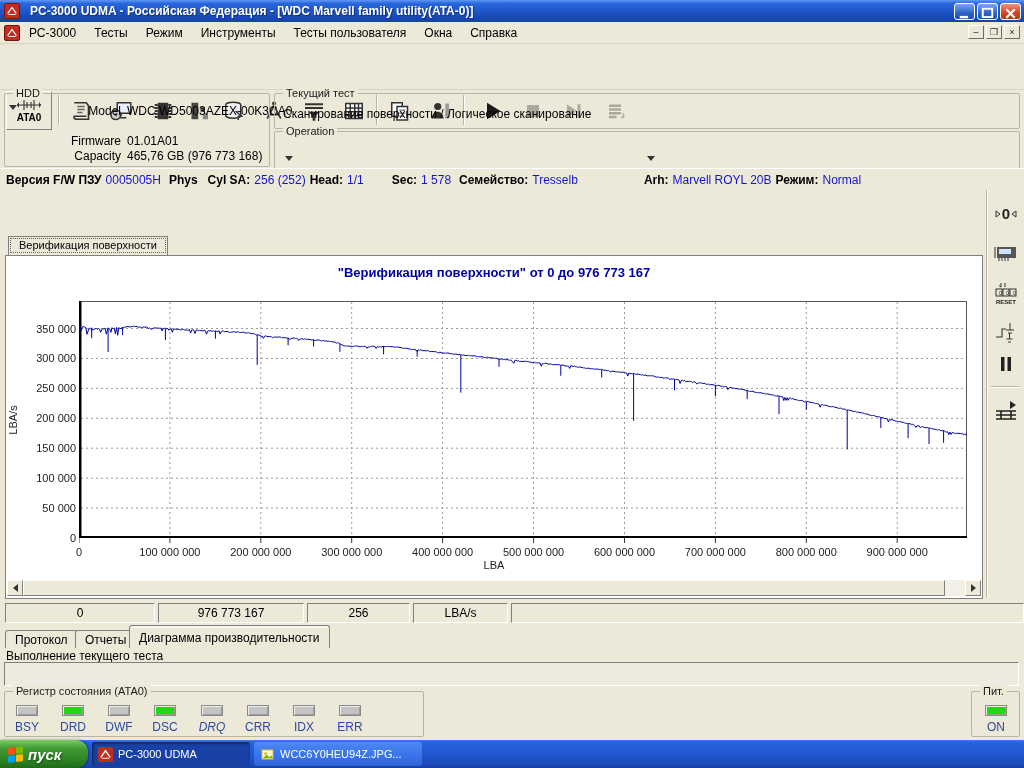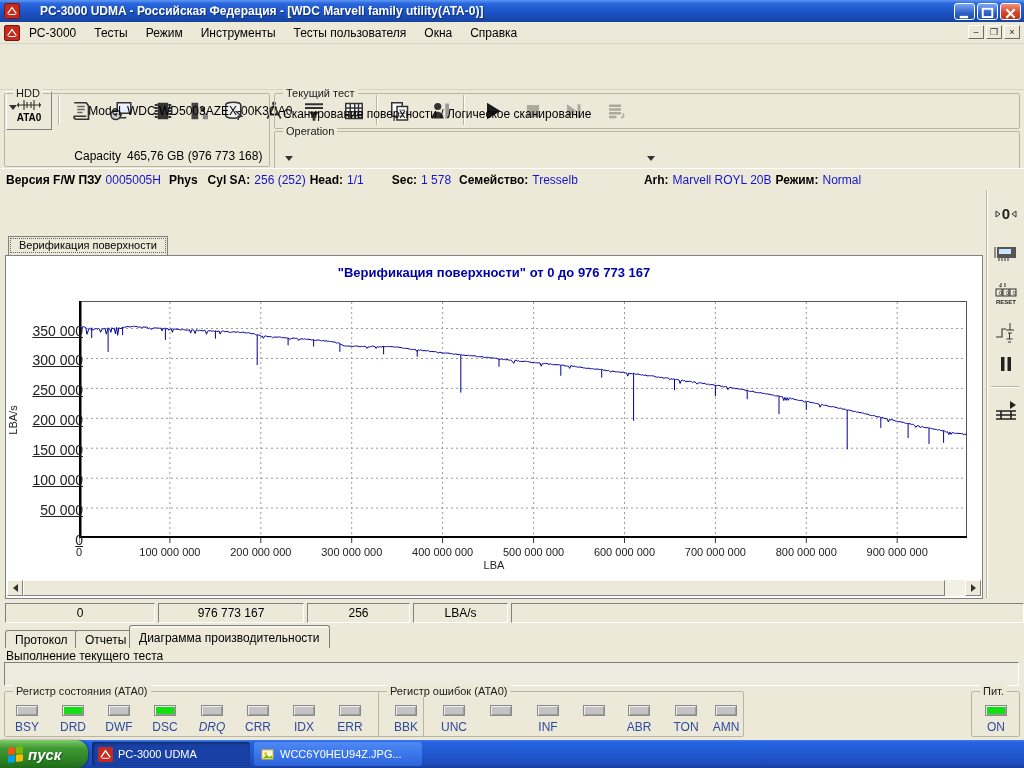--- a/index.html
+++ b/index.html
@@ -4,21 +4,21 @@
 <style>
   * { margin:0; padding:0; box-sizing:border-box; }
   html,body { width:1024px; height:768px; overflow:hidden; }
   body { font-family:"Liberation Sans", sans-serif; font-size:11px; background:#ECE9D8; position:relative; }
   #root { position:absolute; inset:0; width:1024px; height:768px; background:#ECE9D8; }
 
   
   .titlebar { position:absolute; left:0; top:0; width:1024px; height:22px;
     background:linear-gradient(180deg,#5E97F5 0%,#2A67DC 16%,#1C53C8 55%,#15439F 100%);
     display:flex; align-items:center; padding:0 4px; }
-  .titlebar .ttl { color:#fff; font-weight:bold; font-size:12px; margin-left:20px;
+  .titlebar .ttl { color:#fff; font-weight:bold; font-size:12px; margin-left:10px;
     text-shadow:1px 1px 1px #10306E; white-space:nowrap; }
   .winbtns { position:absolute; right:3px; top:3px; display:flex; gap:2px; }
   .wbtn { width:21px; height:17px; border:1px solid #fff; border-radius:3px; color:#fff;
     font-size:11px; line-height:14px; text-align:center;
     background:linear-gradient(180deg,#7BA7F2,#2E62C8 60%,#1D4FB4); }
   .wbtn.close { background:linear-gradient(180deg,#EE9380,#D6492A 55%,#B63318); }
   .applogo { width:16px; height:16px; background:#C52A1E; border:1px solid #7E150C; border-radius:2px; position:relative; flex:none; }
   .applogo svg { position:absolute; inset:0; }
 
   
@@ -71,21 +71,21 @@
 
   
   .chart-tab { position:absolute; left:8px; top:236px; height:19px; padding:2px 10px; background:#ECE9D8;
     border:1px solid #808080; border-bottom:none; font-size:11px;
     outline:1px dotted #666; outline-offset:-3px; z-index:3; }
   .chart-panel { position:absolute; left:5px; top:255px; width:978px; height:344px; background:#fff;
     border:1px solid #808080; z-index:2; }
   .chart-title { position:absolute; left:0; top:9px; width:100%; text-align:center;
     color:#0000A8; font-weight:bold; font-size:13px; }
   #plot { position:absolute; left:73px; top:45px; width:888px; height:243px; }
-  .ylab { position:absolute; left:13px; width:64px; text-align:right; font-size:14px; color:#222;text-decoration:underline; }
+  .ylab { position:absolute; left:6px; width:64px; text-align:right; font-size:11px; color:#222; }
   .xlab { position:absolute; width:92px; text-align:center; top:290px; font-size:11px; color:#222; }
   .ylabel-rot { position:absolute; left:-8px; top:158px; transform:rotate(-90deg); font-size:11px; color:#222; }
   .xlabel { position:absolute; top:303px; width:100%; text-align:center; font-size:11px; color:#222; }
 
   .hscroll { position:absolute; left:1px; top:324px; width:974px; height:16px; background:#F2F0E4; display:flex; }
   .sbtn { width:16px; height:16px; background:#ECE9D8; border:1px solid; border-color:#fff #808080 #808080 #fff;
     display:flex; align-items:center; justify-content:center; flex:none; }
   .sthumb { height:16px; flex:1; background:#ECE9D8; border:1px solid; border-color:#fff #808080 #808080 #fff; margin-right:20px; }
   .tri-l { width:0; height:0; border-top:4px solid transparent; border-bottom:4px solid transparent; border-right:5px solid #333; }
   .tri-r { width:0; height:0; border-top:4px solid transparent; border-bottom:4px solid transparent; border-left:5px solid #333; }
@@ -290,20 +290,24 @@
         </svg>
     </div>
   </div>
 
   <div class="gbox" style="left:4px; top:93px; width:266px; height:74px;">
     <span class="legend">HDD</span>
     <div class="drop-arrow" style="left:4px; top:11px;"></div>
     <div class="hdd-row" style="top:10px;">
         <span class="fl">Model</span>
         <span class="fv">WDC WD5003AZEX-00K3CA0</span>
+      </div>
+    <div class="hdd-row" style="top:40px;">
+        <span class="fl">Firmware</span>
+        <span class="fv">01.01A01</span>
       </div>
     <div class="hdd-row" style="top:55px;">
         <span class="fl">Capacity</span>
         <span class="fv">465,76 GB (976 773 168)</span>
       </div>
   </div>
 
   <div class="gbox" style="left:274px; top:93px; width:746px; height:36px;">
     <span class="legend">Текущий тест</span>
     <div style="position:absolute; left:8px; top:13px; font-size:12px;">Сканирование поверхности / Логическое сканирование</div>
@@ -541,39 +545,20 @@
       <div class="led-label" style="left: 138px;">DSC</div>
       <div class="led" style="left: 196px;"></div>
       <div class="led-label" style="left: 185px; font-style: italic;">DRQ</div>
       <div class="led" style="left: 242px;"></div>
       <div class="led-label" style="left: 231px;">CRR</div>
       <div class="led" style="left: 288px;"></div>
       <div class="led-label" style="left: 277px;">IDX</div>
       <div class="led" style="left: 334px;"></div>
       <div class="led-label" style="left: 323px;">ERR</div>
     </div>
-  <div class="gbox" style="left:378px; top:691px; width:366px; height:46px;" id="error-reg">
-    <span class="legend">Регистр ошибок  (ATA0)</span>
-  <div class="led" style="left: 16px;"></div>
-      <div class="led-label" style="left: 5px;">BBK</div>
-      <div class="led" style="left: 64px;"></div>
-      <div class="led-label" style="left: 53px;">UNC</div>
-      <div class="led" style="left: 111px;"></div>
-      <div class="led-label" style="left: 100px;"></div>
-      <div class="led" style="left: 158px;"></div>
-      <div class="led-label" style="left: 147px;">INF</div>
-      <div class="led" style="left: 204px;"></div>
-      <div class="led-label" style="left: 193px;"></div>
-      <div class="led" style="left: 249px;"></div>
-      <div class="led-label" style="left: 238px;">ABR</div>
-      <div class="led" style="left: 296px;"></div>
-      <div class="led-label" style="left: 285px;">TON</div>
-      <div class="led" style="left: 336px;"></div>
-      <div class="led-label" style="left: 325px;">AMN</div>
-    </div>
   <div class="gbox" style="left:971px; top:691px; width:49px; height:46px;">
     <span class="legend">Пит.</span>
     <div class="led on" style="left:13px;" id="power-led"></div>
     <div class="led-label" style="left:2px;">ON</div>
   </div>
 
   <div class="taskbar">
     <div class="startbtn">
       <span class="flag">
         <i style="background:#F65314"></i>

